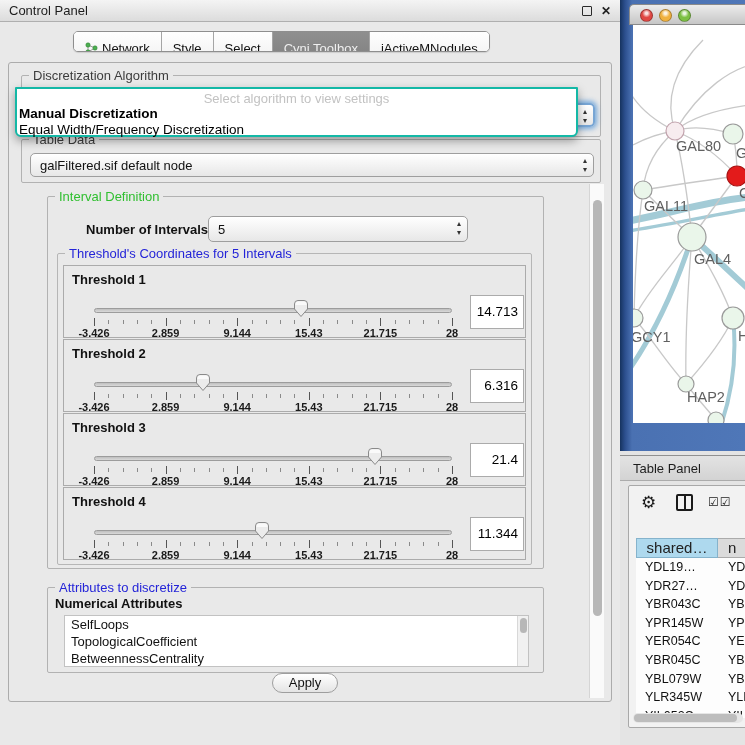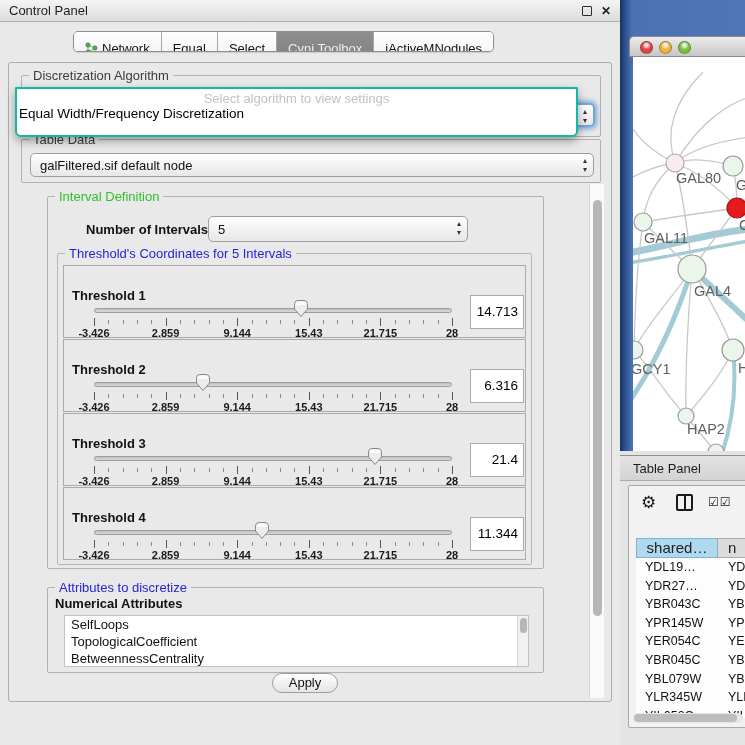--- a/index.html
+++ b/index.html
@@ -49,21 +49,21 @@
   
   #viewport { position:absolute; left:6px; top:121px; width:590px; height:514px; }
   .vscroll { position:absolute; background:#FAFAFA; border-left:1px solid #D5D5D5; }
   .vscroll .vthumb { position:absolute; left:3px; width:9px; border-radius:5px; background:#B7B7B7; }
 
   
   #interval-group { left:32px; top:12px; width:497px; height:373px; }
   #num-label { position:absolute; left:38px; top:25px; font-size:13px; font-weight:bold; color:#111; }
   #thr-group { left:9px; top:56px; width:475px; height:312px; border-color:#B6B6B6; }
   .thr-panel { position:absolute; left:5px; width:463px; height:73px; border:1px solid #ABABAB; background:#E9E9E9; }
-  .thr-label { position:absolute; left:8px; top:22px; font-size:13px; font-weight:bold; color:#111; }
+  .thr-label { position:absolute; left:8px; top:6px; font-size:13px; font-weight:bold; color:#111; }
   .track { position:absolute; left:30px; top:42px; width:358px; height:5px; border-radius:3px;
     background:linear-gradient(#BFBFBF,#D9D9D9); border:1px solid #9C9C9C; cursor:pointer; }
   .thumb { position:absolute; top:33px; width:16px; height:19px; margin-left:-8px; z-index:2; }
   .ticks { position:absolute; left:30px; top:52px; width:358px; height:9px; }
   .ticks i { position:absolute; top:2px; width:1px; height:4px; background:#8a8a8a; }
   .ticks i.major { top:0; height:8px; background:#555; }
   .tick-labels { position:absolute; left:30px; top:61px; width:358px; height:11px; }
   .tick-labels span { position:absolute; transform:translateX(-50%); font-size:11px; font-weight:700; color:#1a1a1a; white-space:nowrap; }
   .thr-value { position:absolute; left:406px; top:29px; width:54px; height:34px; background:#FFFFFF;
     border:1px solid #ABABAB; font-size:13.5px; color:#000; text-align:right;
@@ -81,21 +81,21 @@
 
   #apply-btn { position:absolute; left:263px; top:610px; width:66px; height:20px;
     border:1px solid #9E9E9E; border-radius:10px; background:linear-gradient(#FFFFFF,#E4E4E4);
     font-size:13px; color:#111; text-align:center; line-height:18px; cursor:pointer;
     font-family:"Liberation Sans", sans-serif; }
 
   
   #right-side { position:absolute; left:620px; top:0; width:125px; height:745px; background:#E2E2E2; }
   #net-frame { position:absolute; left:0; top:0; width:125px; height:451px;
     background:linear-gradient(90deg,#16335F 0px,#2C4F8E 5px,#4A71B2 12px,#4F77B8 100%); }
-  #net-window { position:absolute; left:9px; top:4px; right:0; height:419px;margin-top:32px; }
+  #net-window { position:absolute; left:9px; top:4px; right:0; height:419px; }
   #net-titlebar { position:absolute; left:0; top:0; right:0; height:21px; border-radius:5px 0 0 0;
     background:linear-gradient(#ECECEC,#C6C6C6); border:1px solid #8A8A8A; border-right:none; }
   .light { position:absolute; top:4px; width:13px; height:13px; border-radius:50%;
     border:1px solid rgba(0,0,0,.3);
     background-image:radial-gradient(circle at 50% 30%, rgba(255,255,255,.85) 0 12%, rgba(255,255,255,0) 45%); }
   #net-canvas { position:absolute; left:4px; top:21px; right:0; height:398px; background:#FFFFFF; overflow:hidden; }
   .net-label { position:absolute; font-size:14.5px; color:#606060; white-space:nowrap; }
 
   #table-section { position:absolute; left:0; top:451px; width:125px; height:294px; background:#E4E4E4; }
   #tp-header { position:absolute; left:0; top:4px; width:100%; height:26px;
@@ -136,21 +136,21 @@
         <line x1="3" y1="3" x2="10" y2="6" stroke="#9a9a9a" stroke-width="1"></line>
         <line x1="3" y1="10" x2="10" y2="6" stroke="#9a9a9a" stroke-width="1"></line>
         <line x1="3" y1="3" x2="3" y2="10" stroke="#9a9a9a" stroke-width="1"></line>
         <circle cx="3" cy="3" r="2.2" fill="#4CAF50" stroke="#2e7d32" stroke-width=".5"></circle>
         <circle cx="3" cy="10" r="2.2" fill="#4CAF50" stroke="#2e7d32" stroke-width=".5"></circle>
         <circle cx="10" cy="6" r="2.2" fill="#4CAF50" stroke="#2e7d32" stroke-width=".5"></circle>
       </svg>
       <span>Network</span>
     </div>
     <div class="segment">
-        <span>Equal</span>
+        <span>Style</span>
       </div>
     <div class="segment">
         <span>Select</span>
       </div>
     <div class="segment selected">
         <span>Cyni Toolbox</span>
       </div>
     <div class="segment">
         <span>jActiveMNodules</span>
       </div>
@@ -163,20 +163,21 @@
       <div class="combo focus" style="left:12px; top:27px; width:561px;">
         <span class="spin">
             <span>▴</span>
             <span>▾</span>
           </span>
       </div>
     </div>
 
     <div id="algo-popup">
       <span class="ph">Select algorithm to view settings</span>
+      <span class="item bold">Manual Discretization</span>
       <span class="item">Equal Width/Frequency Discretization</span>
     </div>
 
     <div class="group" style="left:12px; top:76px; width:580px; height:44px;">
       <span class="group-title">Table Data</span>
       <div class="combo" style="left:8px; top:13px; width:564px;">
         <span>galFiltered.sif default node</span>
         <span class="spin">
             <span>▴</span>
             <span>▾</span>

